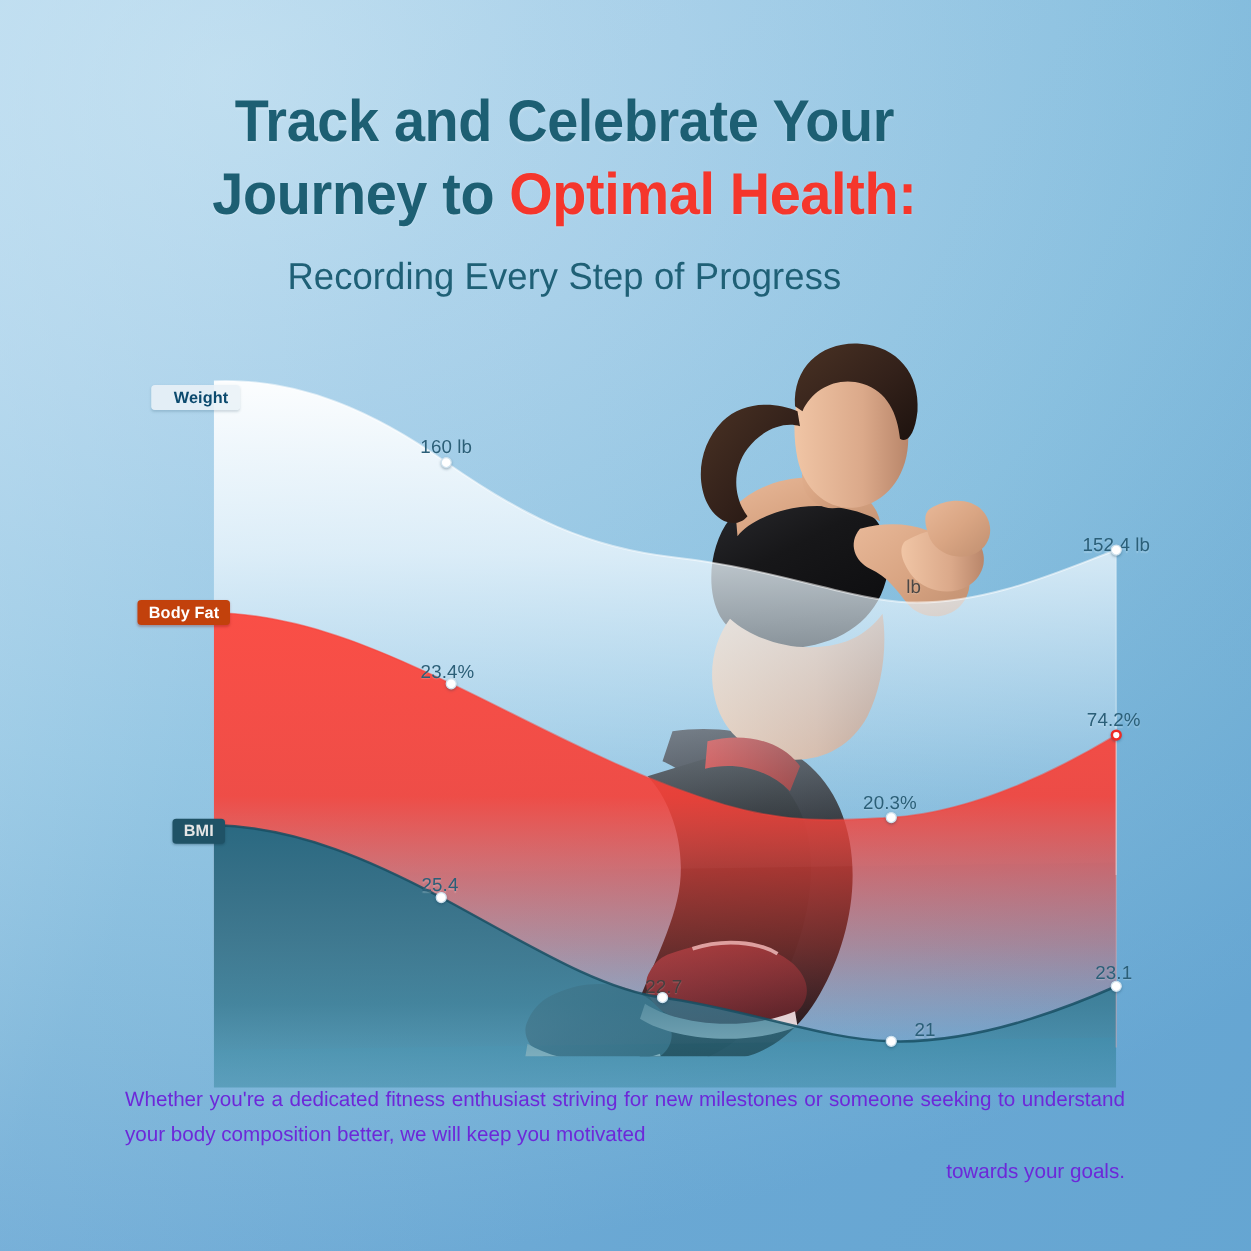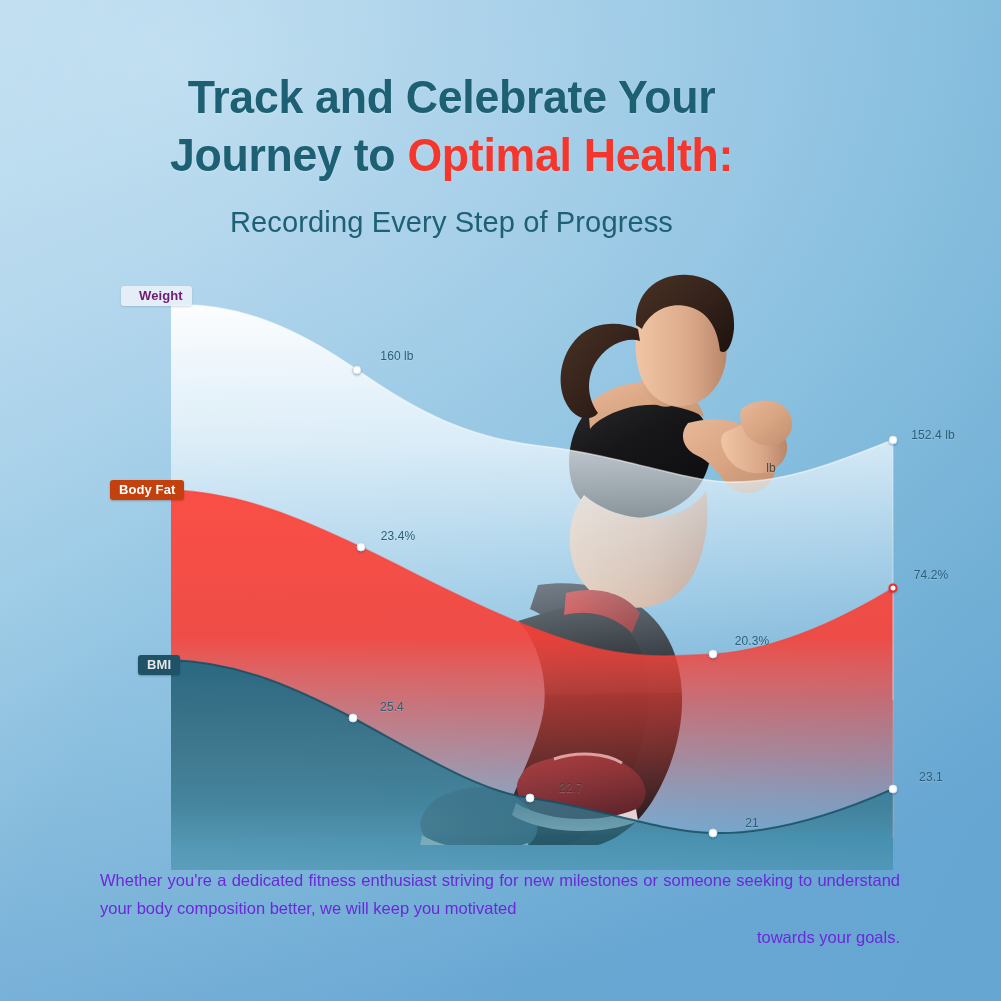--- a/index.html
+++ b/index.html
@@ -48,45 +48,44 @@
   .series-badge {
     position:absolute;
     font-size:13px; font-weight:bold;
     padding:3px 9px 4px 9px;
     border-radius:3px;
     white-space:nowrap;
     letter-spacing:.1px;
     line-height:1;
   }
   .badge-weight {
-    background:rgba(233,241,247,.88); color:#701a75;
-    left:121px; top:286px;
+    background:rgba(233,241,247,.88); color:#0c4a6e;
+    left:121px; top:308px;
     box-shadow:0 1px 2px rgba(30,70,95,.18);
     padding-left:18px;
   }
   .badge-bodyfat {
     background:#c2410c; color:#ffffff;
     left:110px; top:480px;
     box-shadow:0 1px 2px rgba(120,20,15,.3);
   }
   .badge-bmi {
     background:#1f5266; color:#e5e5e5;
     left:138px; top:655px;
     box-shadow:0 1px 2px rgba(10,40,55,.3);
   }
 
   
   .pt-label {
     position:absolute;
-    font-size:12px; color:#2b5f78;
+    font-size:15px; color:#2b5f78;
     white-space:nowrap;
     letter-spacing:.1px;
     transform:translateX(-50%);
     text-shadow:0 1px 1px rgba(255,255,255,.22);
-    margin-left:40px;
   }
   .pt-label.dim { color:#404040; opacity:.92; }
 
   
   .pt-dot {
     position:absolute; width:9px; height:9px; border-radius:50%;
     background:#ffffff; border:1.5px solid #cfe2ee;
     transform:translate(-50%,-50%);
     box-shadow:0 1px 2px rgba(20,60,85,.35);
   }
@@ -272,21 +271,21 @@
 
   <div class="pt-label" style="left:891px; top:568px;">74.2%</div>
   <div class="pt-dot red-ring" style="left:893px; top:588px;"></div>
 
   <div class="pt-label" style="left:352px; top:700px;">25.4</div>
   <div class="pt-dot" style="left:353px; top:718px;"></div>
 
   <div class="pt-label dim" style="left:531px; top:781px;">22.7</div>
   <div class="pt-dot" style="left:530px; top:798px;"></div>
 
-  <div class="pt-label" style="left:712px; top:816px;">21</div>
+  <div class="pt-label" style="left:740px; top:816px;">21</div>
   <div class="pt-dot" style="left:713px; top:833px;"></div>
 
   <div class="pt-label" style="left:891px; top:770px;">23.1</div>
   <div class="pt-dot" style="left:893px; top:789px;"></div>
 
 </div>
 
 <div id="footer">
   <span>Whether you're a dedicated fitness enthusiast striving for new milestones or someone seeking to understand your body composition better, we will keep you motivated</span>
   <span class="last">towards your goals.</span>

